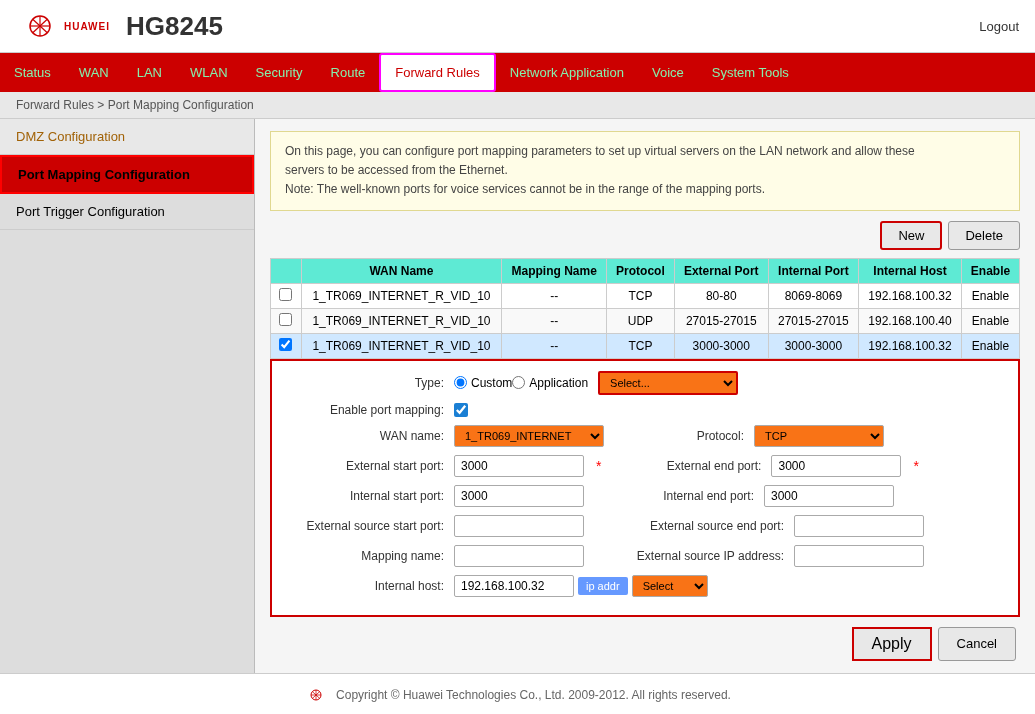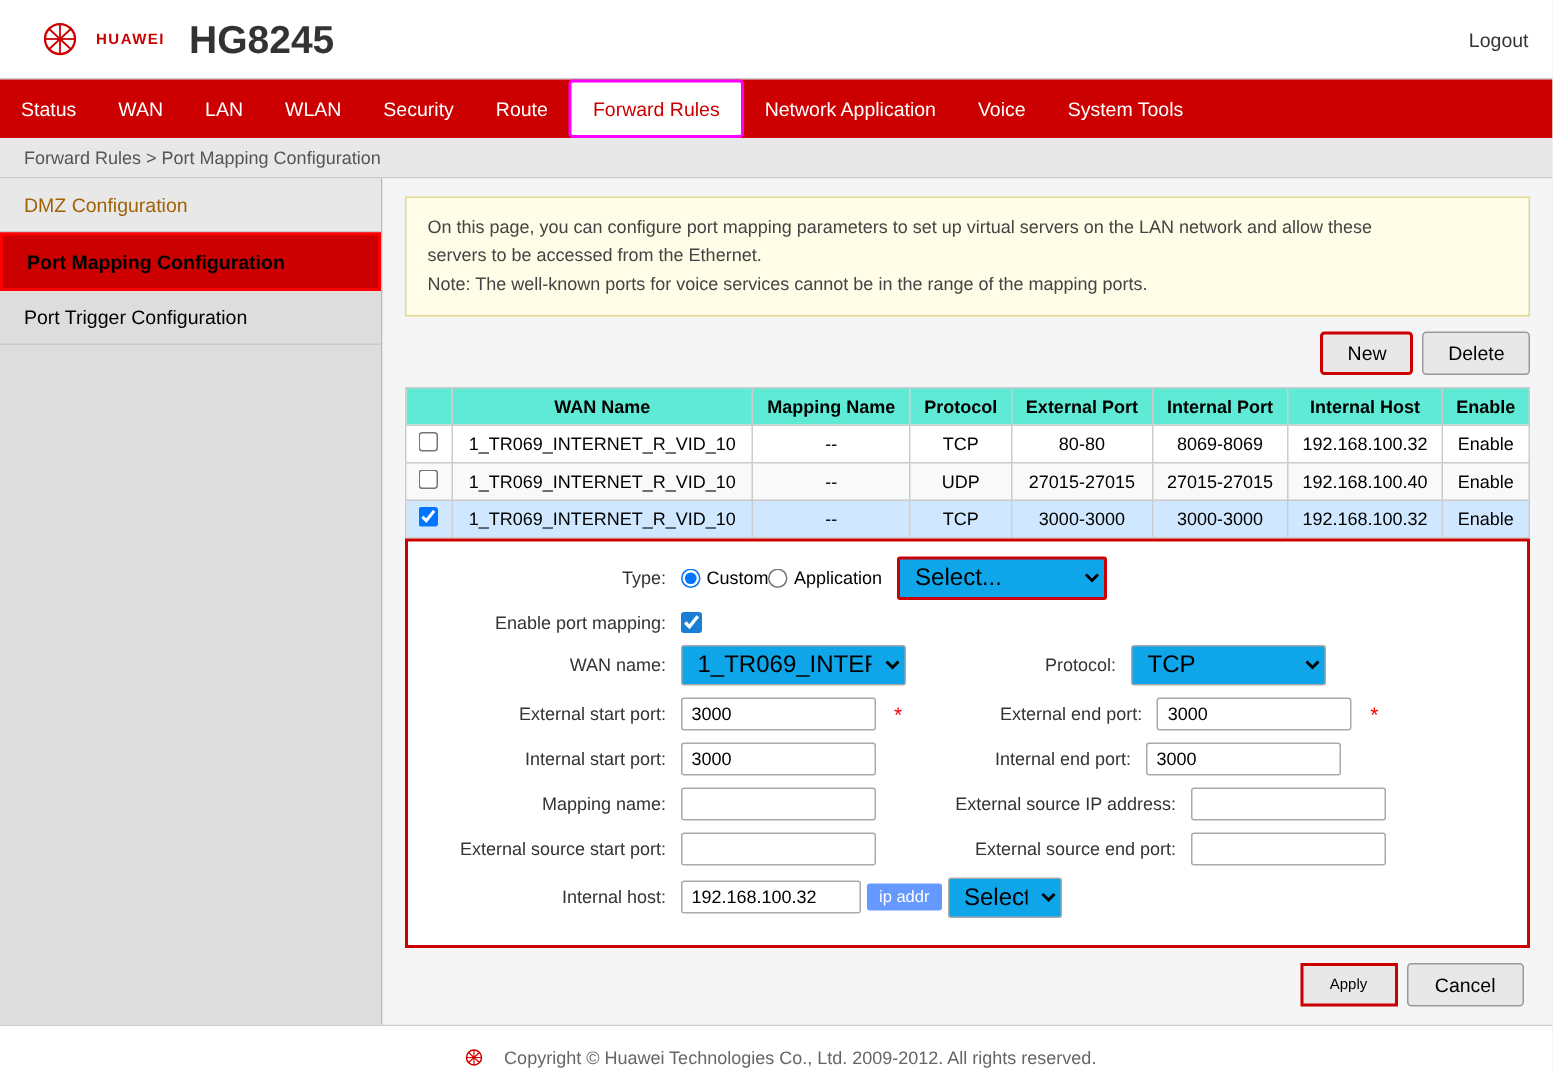--- a/index.html
+++ b/index.html
@@ -6,21 +6,21 @@
     body { font-family: Arial, sans-serif; font-size: 13px; background: #f0f0f0; width: 1035px; }
 
     
     .header { background: #fff; border-bottom: 1px solid #ccc; display: flex; align-items: center; padding: 8px 16px; justify-content: space-between; }
     .header-left { display: flex; align-items: center; gap: 16px; }
     .device-name { font-size: 26px; font-weight: bold; color: #333; }
     .logout-btn { color: #333; text-decoration: none; font-size: 13px; }
 
     
     .nav { background: #cc0000; display: flex; align-items: stretch; padding: 0; }
-    .nav-item { color: #ffffff; padding: 10px 14px; cursor: pointer; font-size: 13px; white-space: nowrap; display: flex; align-items: center; }
+    .nav-item { color: #86efac; padding: 10px 14px; cursor: pointer; font-size: 13px; white-space: nowrap; display: flex; align-items: center; }
     .nav-item.active { background: #fff; color: #cc0000; border-radius: 4px 4px 0 0; }
     .nav-item.outlined { border: 2px solid #ff00ff; border-radius: 3px; }
 
     
     .breadcrumb { background: #e8e8e8; padding: 6px 16px; font-size: 12px; color: #555; border-bottom: 1px solid #ccc; }
 
     
     .main { display: flex; min-height: 550px; }
 
     
@@ -53,26 +53,26 @@
     .form-section { border: 2px solid #cc0000; background: #fff; padding: 10px 12px; margin-top: 0; }
     .form-row { display: flex; align-items: center; margin-bottom: 8px; gap: 10px; }
     .form-label { width: 160px; text-align: right; font-size: 12px; color: #333; flex-shrink: 0; }
     .form-control { border: 1px solid #aaa; padding: 3px 6px; font-size: 12px; border-radius: 2px; }
     .form-control.small { width: 130px; }
     .required-star { color: red; font-size: 14px; margin-left: 2px; }
     .radio-group { display: flex; align-items: center; }
     .radio-label { display: flex; align-items: center; gap: 4px; font-size: 12px; cursor: pointer; }
 
     
-    .select-box { border: 1px solid #aaa; padding: 3px 6px; font-size: 16px; border-radius: 2px; background: #0ea5e9; cursor: pointer; }
+    .select-box { border: 1px solid #aaa; padding: 3px 6px; font-size: 11px; border-radius: 2px; background: #f97316; cursor: pointer; }
     .select-box.application-select { width: 140px; border: 2px solid #cc0000; }
 
     
     .bottom-toolbar { display: flex; justify-content: flex-end; gap: 6px; margin-top: 10px; padding-right: 4px; }
-    .btn-apply { background: #e8e8e8; border: 2px solid #cc0000; padding: 6px 18px; font-size: 10px; cursor: pointer; border-radius: 0; }
+    .btn-apply { background: #e8e8e8; border: 2px solid #cc0000; padding: 6px 18px; font-size: 16px; cursor: pointer; border-radius: 0; }
     .btn-cancel { background: #e8e8e8; border: 1px solid #999; padding: 6px 18px; font-size: 13px; cursor: pointer; border-radius: 3px; }
 
     
     .footer { background: #fff; border-top: 1px solid #ccc; padding: 12px; text-align: center; font-size: 12px; color: #666; display: flex; align-items: center; justify-content: center; gap: 8px; }
 
     
     .huawei-logo { display: flex; align-items: center; }
     .huawei-logo .logo-svg { width: 48px; height: 36px; }
     .huawei-logo .brand-text { font-size: 10px; font-weight: bold; color: #cc0000; letter-spacing: 1px; }
 
@@ -244,32 +244,32 @@
 
       <div class="form-row">
         <div class="form-label">Internal start port:</div>
         <input type="text" class="form-control small" value="3000" style="">
         <div style="width:20px"></div>
         <div class="form-label" style="width:130px; text-align:right;">Internal end port:</div>
         <input type="text" class="form-control small" value="3000" style="">
       </div>
 
       <div class="form-row">
+        <div class="form-label">External source start port:</div>
+        <input type="text" class="form-control small" style="">
+        <div style="width:20px"></div>
+        <div class="form-label" style="width:160px; text-align:right;">External source end port:</div>
+        <input type="text" class="form-control small" style="">
+      </div>
+
+      <div class="form-row">
         <div class="form-label">Mapping name:</div>
         <input type="text" class="form-control small" style="">
         <div style="width:20px"></div>
         <div class="form-label" style="width:160px; text-align:right;">External source IP address:</div>
-        <input type="text" class="form-control small" style="">
-      </div>
-
-      <div class="form-row">
-        <div class="form-label">External source start port:</div>
-        <input type="text" class="form-control small" style="">
-        <div style="width:20px"></div>
-        <div class="form-label" style="width:160px; text-align:right;">External source end port:</div>
         <input type="text" class="form-control small" style="">
       </div>
 
       <div class="form-row">
         <div class="form-label">Internal host:</div>
         <div class="internal-host-row">
           <input type="text" class="form-control ip-input" value="192.168.100.32" style="">
           <button class="ip-addr-btn">ip addr</button>
           <select class="select-box host-select">
             <option>Select</option>

